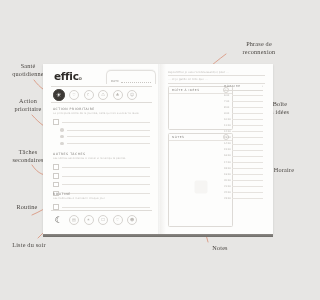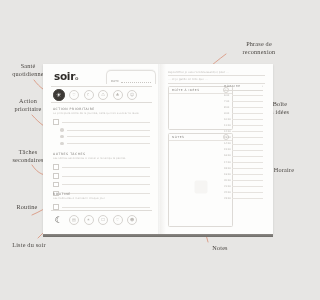--- a/index.html
+++ b/index.html
@@ -213,21 +213,21 @@
         <path d="M203 214 l -1.9 4.0 M203 214 l 2.6 3.6"></path>
       </g>
     </svg>
   </div>
 
   <div id="book">
     <div class="page-shadow-bottom"></div>
 
     <div class="page" id="page-left">
 
-      <div class="brand"><span>soir</span><span class="dot">o</span></div>
+      <div class="brand"><span>effic</span><span class="dot">o</span></div>
 
       <div class="tab">
         <span class="tab-label">DATE</span>
         <span class="tab-line"></span>
       </div>
 
       <div class="rule" style="top:22px;"></div>
 
       <div class="icon-row" style="top:25px;">
         <span class="ico lead">☀</span>

